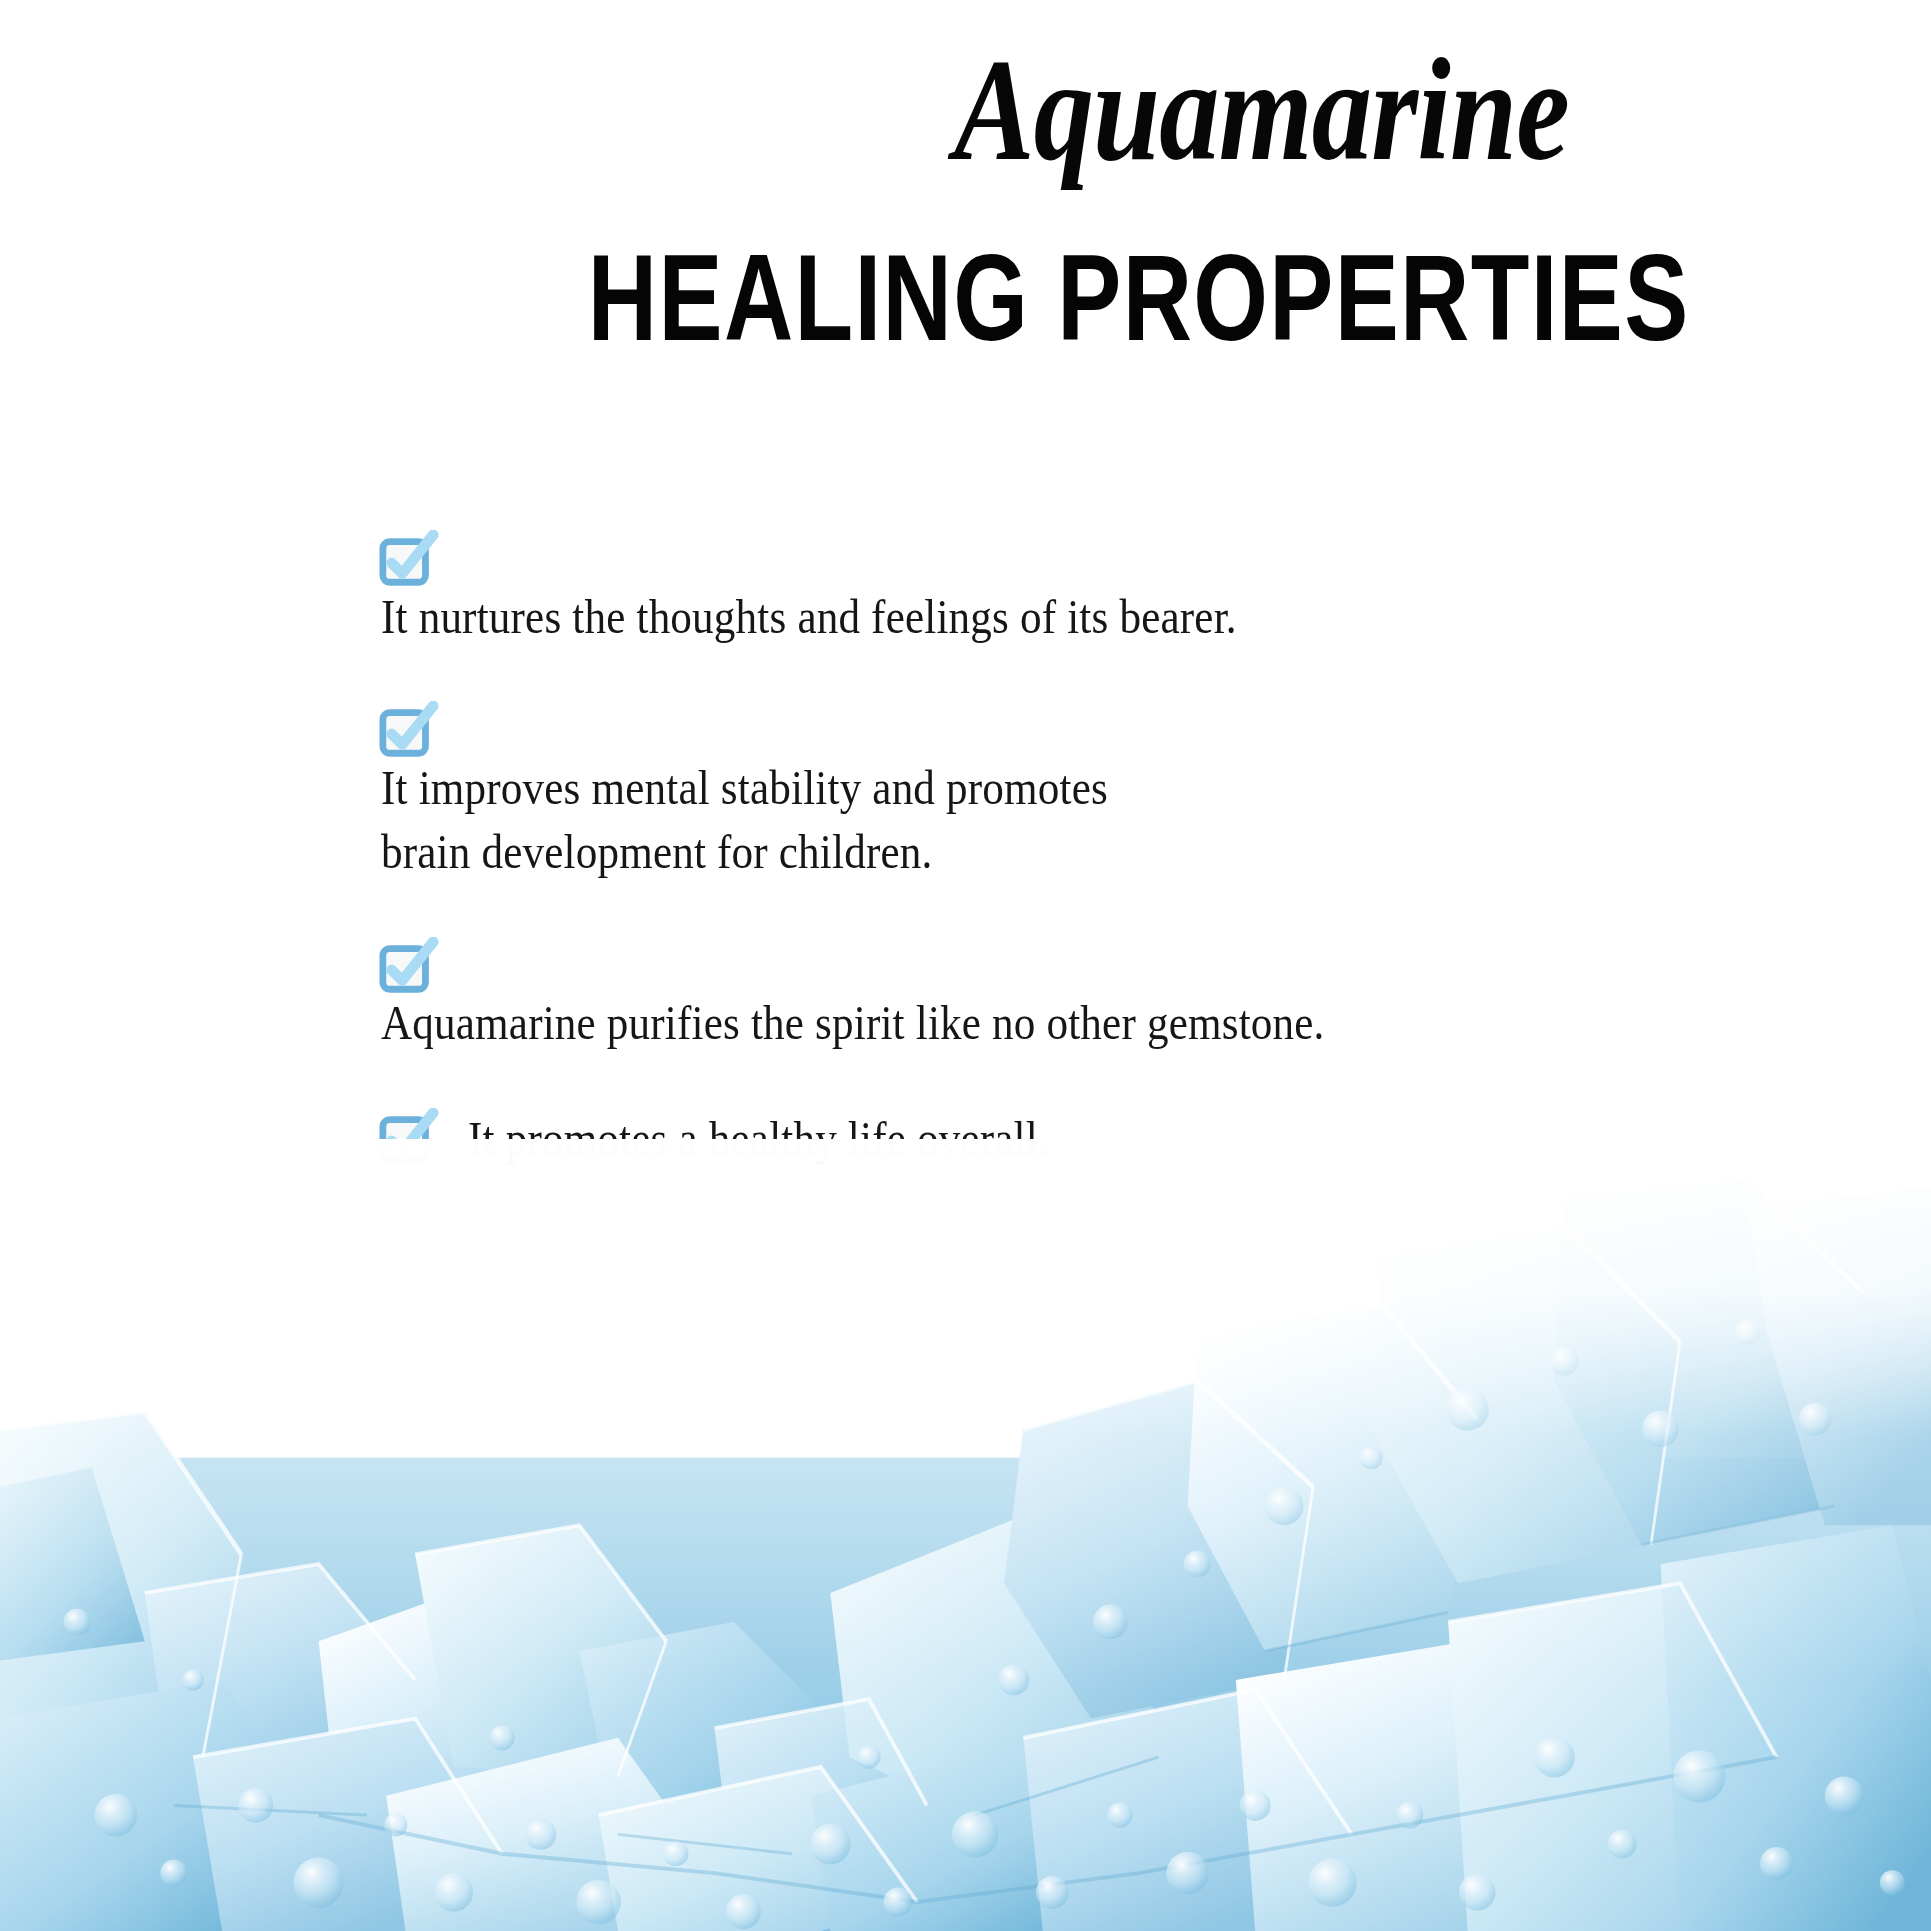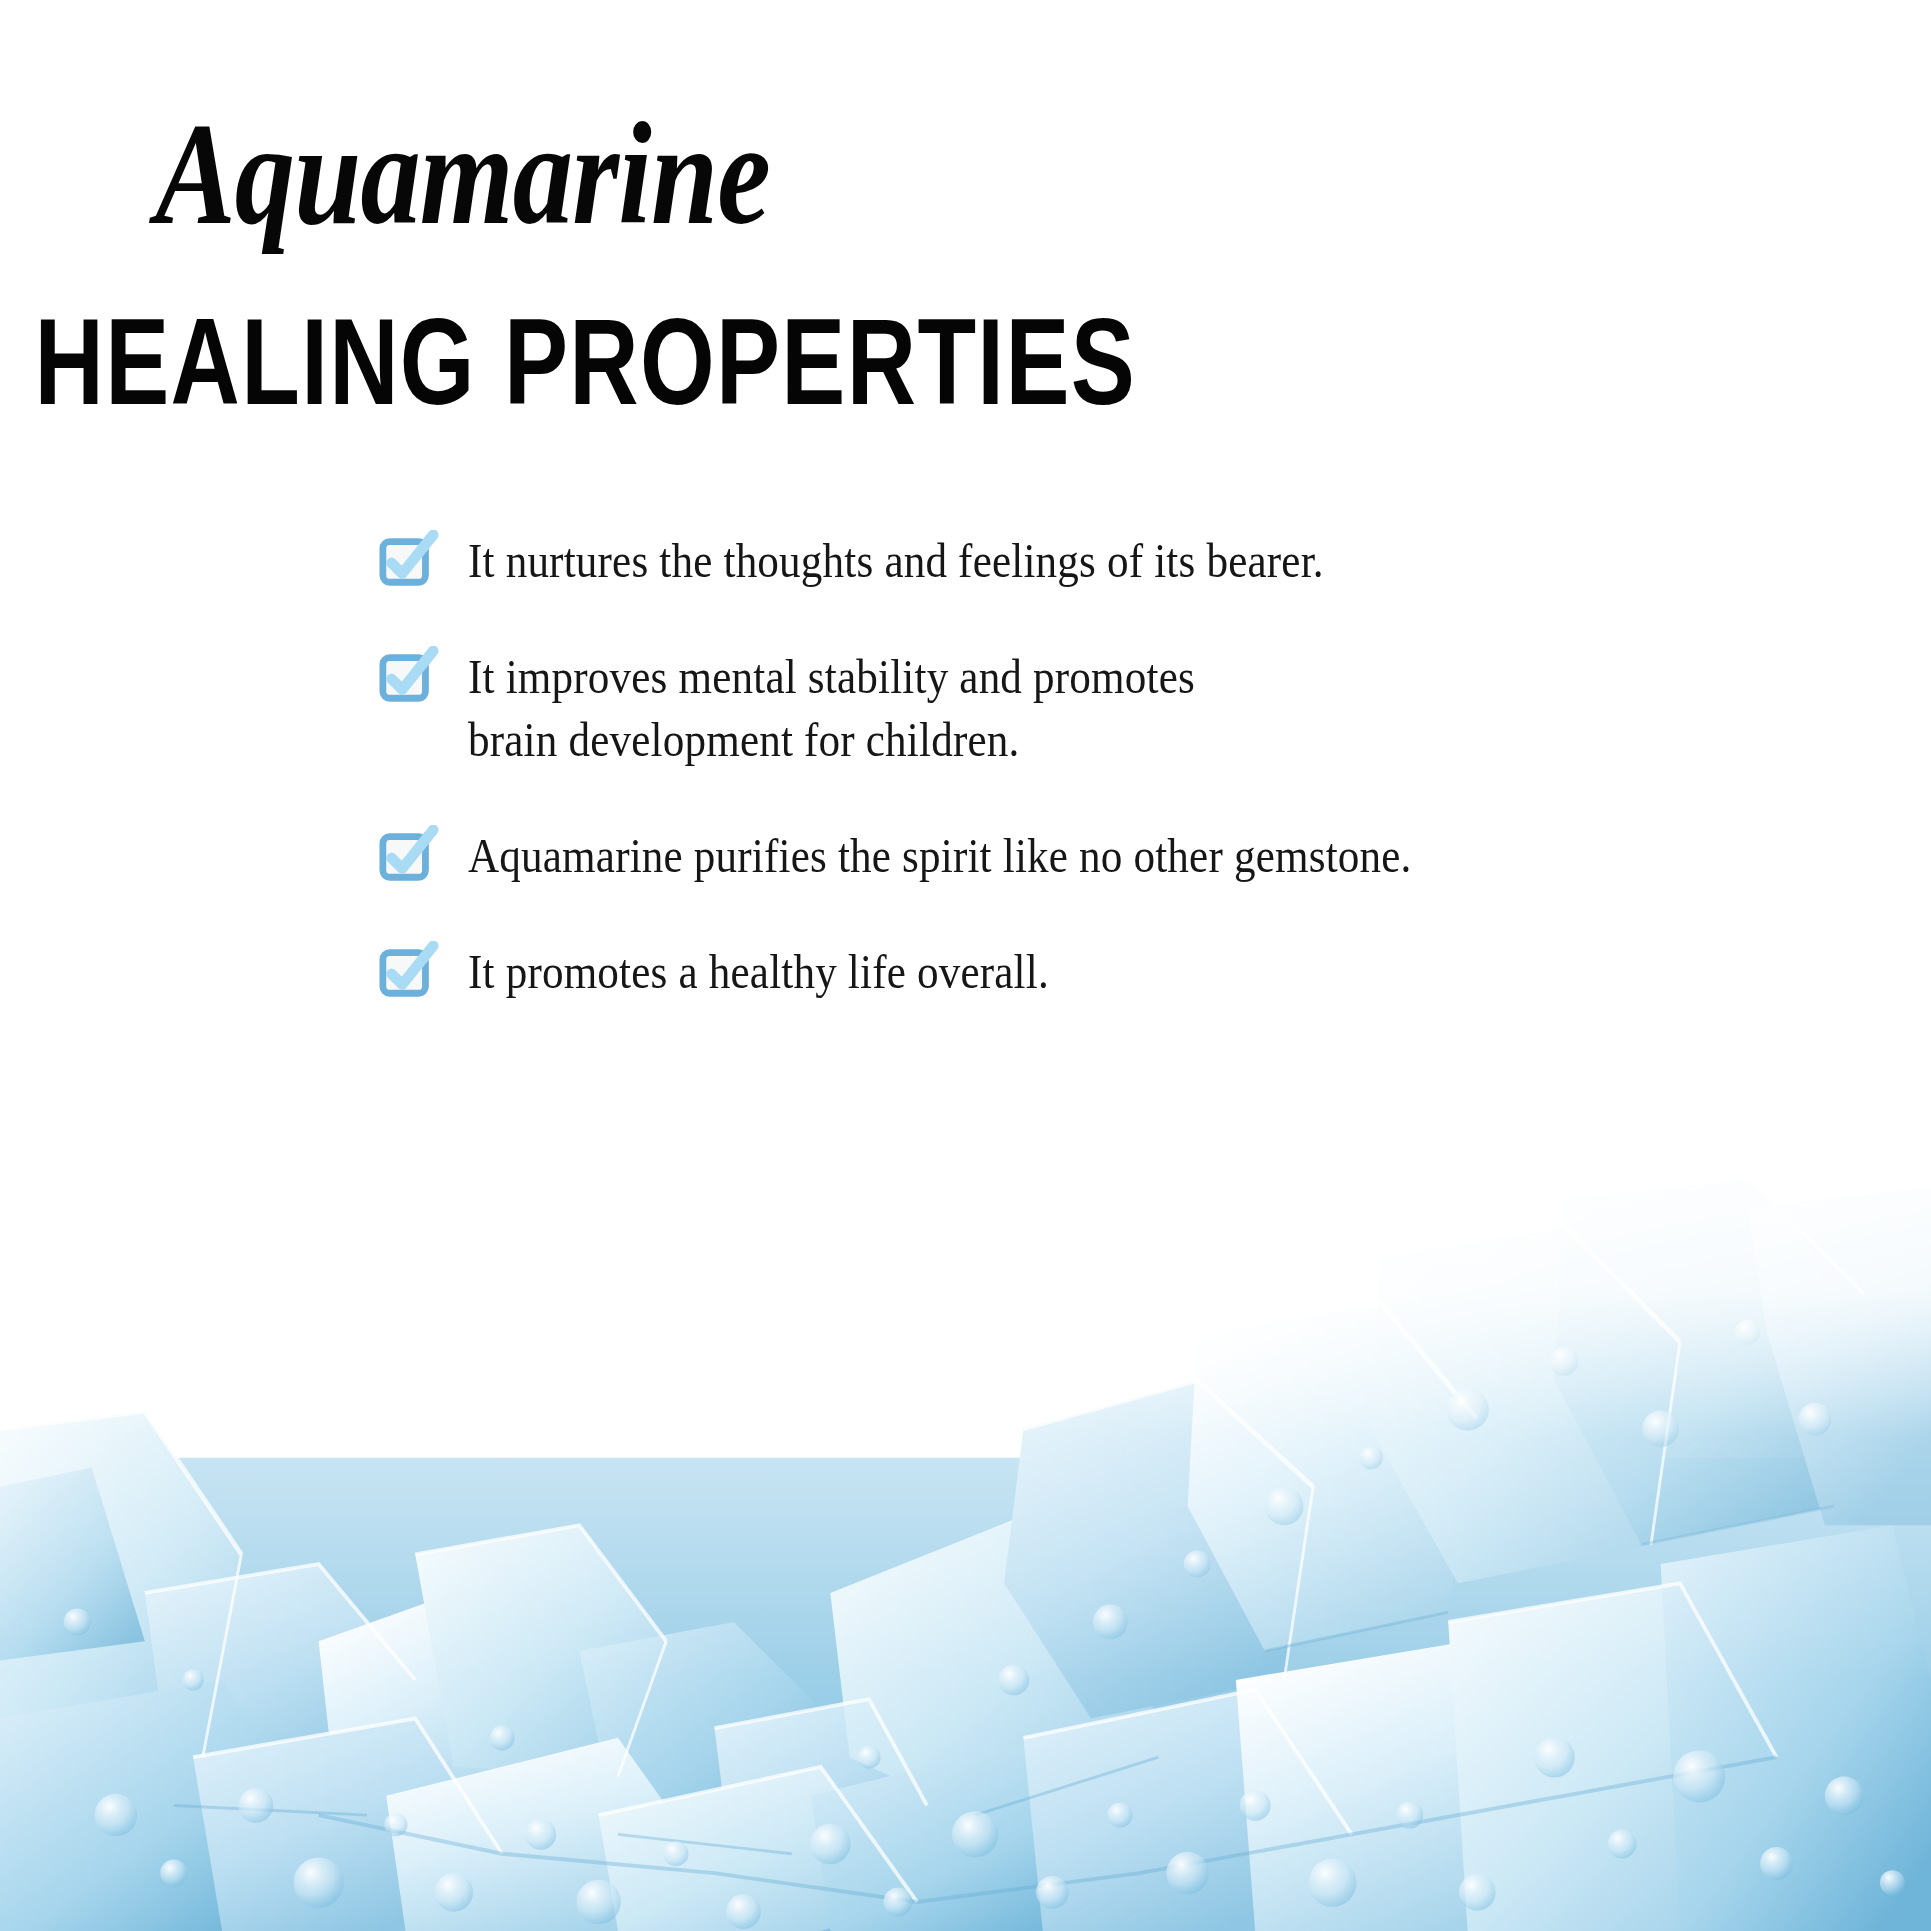--- a/index.html
+++ b/index.html
@@ -21,22 +21,22 @@
     background: #ffffff;
     overflow: hidden;
   }
 
   
   .header {
     position: absolute;
     top: 0;
     left: 0;
     width: 1724px;
-    text-align: left;
-    padding-top: 100px;
+    text-align: right;
+    padding-top: 36px;
   }
 
   .title-script {
     font-family: "Liberation Serif", "DejaVu Serif", serif;
     font-style: italic;
     font-weight: bold;
     font-size: 147px;
     line-height: 1.0;
     letter-spacing: -1px;
     color: #070707;
@@ -66,21 +66,21 @@
     top: 529px;
     left: 381px;
     width: 1410px;
   }
 
   .list-item {
     display: flex;
     align-items: flex-start;
     margin-bottom: 44px;
   }
-  .list-item.gap-lg { margin-bottom: 52px; }
+  .list-item.gap-lg { margin-bottom: 52px; flex-direction: column; }
 
   .checkbox-icon {
     flex: 0 0 auto;
     width: 50px;
     height: 50px;
     margin-top: 5.8px;
     margin-right: 37px;
     position: relative;
   }
   .checkbox-icon svg { display: block; width: 60px; height: 60px; margin: -4.8px 0 0 -1.9px; }

